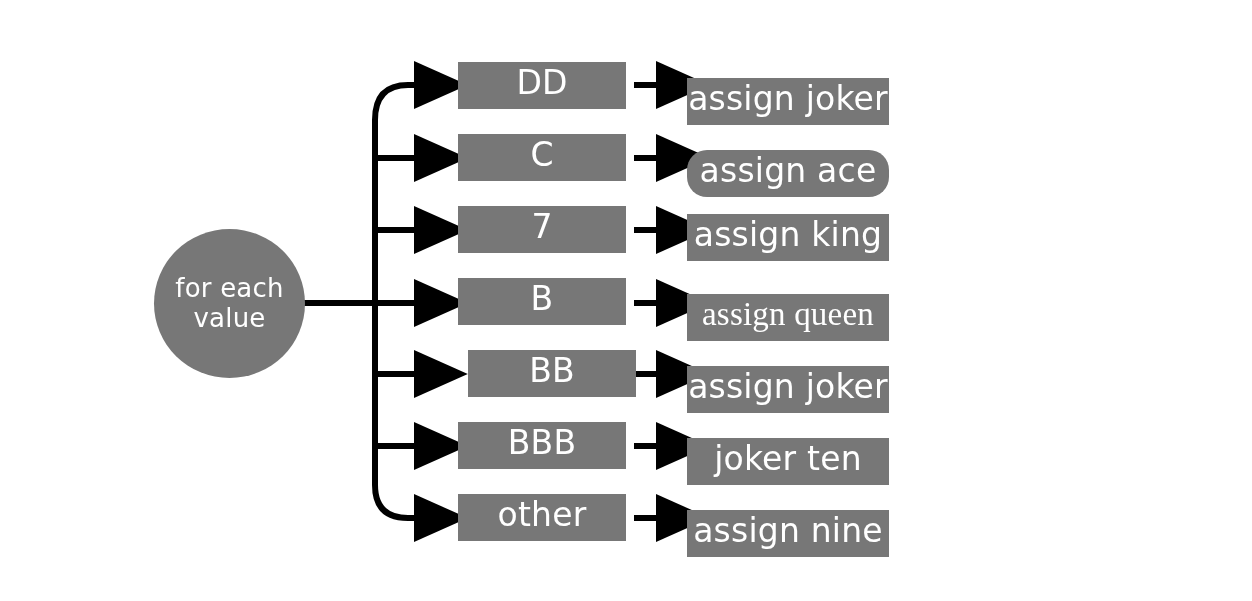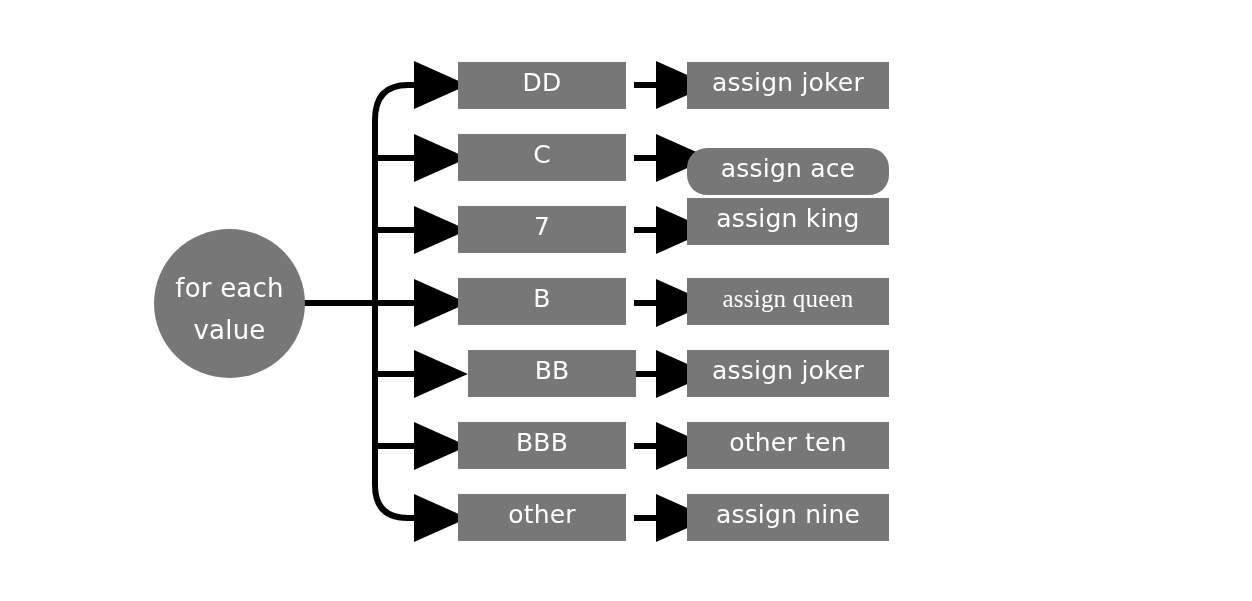--- a/index.html
+++ b/index.html
@@ -38,43 +38,44 @@
     display: flex;
     flex-direction: column;
     align-items: center;
     justify-content: center;
     color: #ffffff;
     font-size: 26px;
     line-height: 1.12;
     text-align: center;
     letter-spacing: 0.2px;
   }
-  .node-circle span { display: block; white-space: nowrap; margin-top: 12px; }
+  .node-circle span { display: block; white-space: nowrap; }
   .box {
     position: absolute;
     background: #777777;
     color: #ffffff;
     display: flex;
     align-items: center;
     justify-content: center;
-    font-size: 25px;
+    font-size: 33px;
     line-height: 1;
     letter-spacing: 0.2px;
     box-sizing: border-box;
     padding-bottom: 6px;
   }
   .box-cond {
     left: 458px;
     width: 168px;
     height: 47px;
   }
   .box-act {
     left: 687px;
     width: 202px;
     height: 47px;
+    margin-top: 16px;
   }
 </style>
 </head>
 <body>
 
 <div id="diagram">
 
   <svg id="wires" viewBox="0 0 1252 601">
     <defs>
       <marker id="arrowhead" markerWidth="9" markerHeight="8" refX="0.2" refY="4" orient="auto" markerUnits="strokeWidth">
@@ -115,20 +116,20 @@
 
   <div class="box box-cond" style="top:62px;">DD</div>
   <div class="box box-cond" style="top:134px;">C</div>
   <div class="box box-cond" style="top:206px;">7</div>
   <div class="box box-cond" style="top:278px;">B</div>
   <div class="box box-cond" style="top:350px;margin-left:10px;">BB</div>
   <div class="box box-cond" style="top:422px;">BBB</div>
   <div class="box box-cond" style="top:494px;">other</div>
 
   <div class="box box-act" style="top:62px;">assign joker</div>
-  <div class="box box-act" style="top:148px;border-radius:20px;">assign ace</div>
+  <div class="box box-act" style="top:134px;border-radius:20px;">assign ace</div>
   <div class="box box-act" style="top:198px;">assign king</div>
   <div class="box box-act" style="top:278px;font-family:Liberation Serif, serif;">assign queen</div>
   <div class="box box-act" style="top:350px;">assign joker</div>
-  <div class="box box-act" style="top:422px;">other ten</div>
+  <div class="box box-act" style="top:422px;">joker ten</div>
   <div class="box box-act" style="top:494px;">assign nine</div>
 
 </div>
 
 </body></html>

